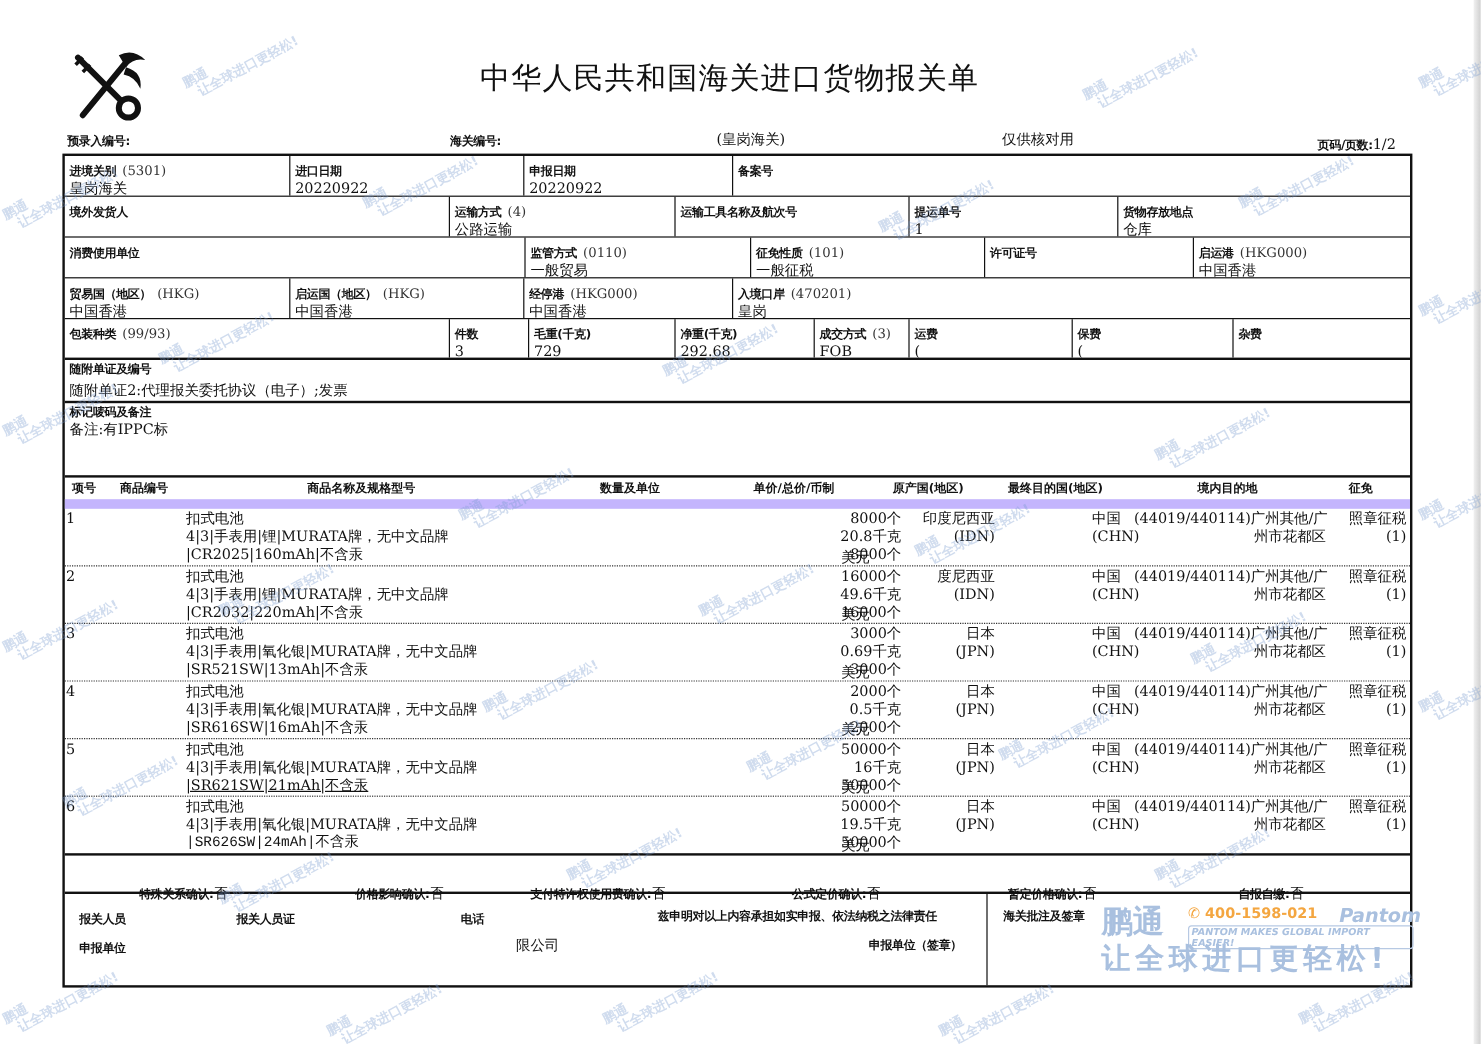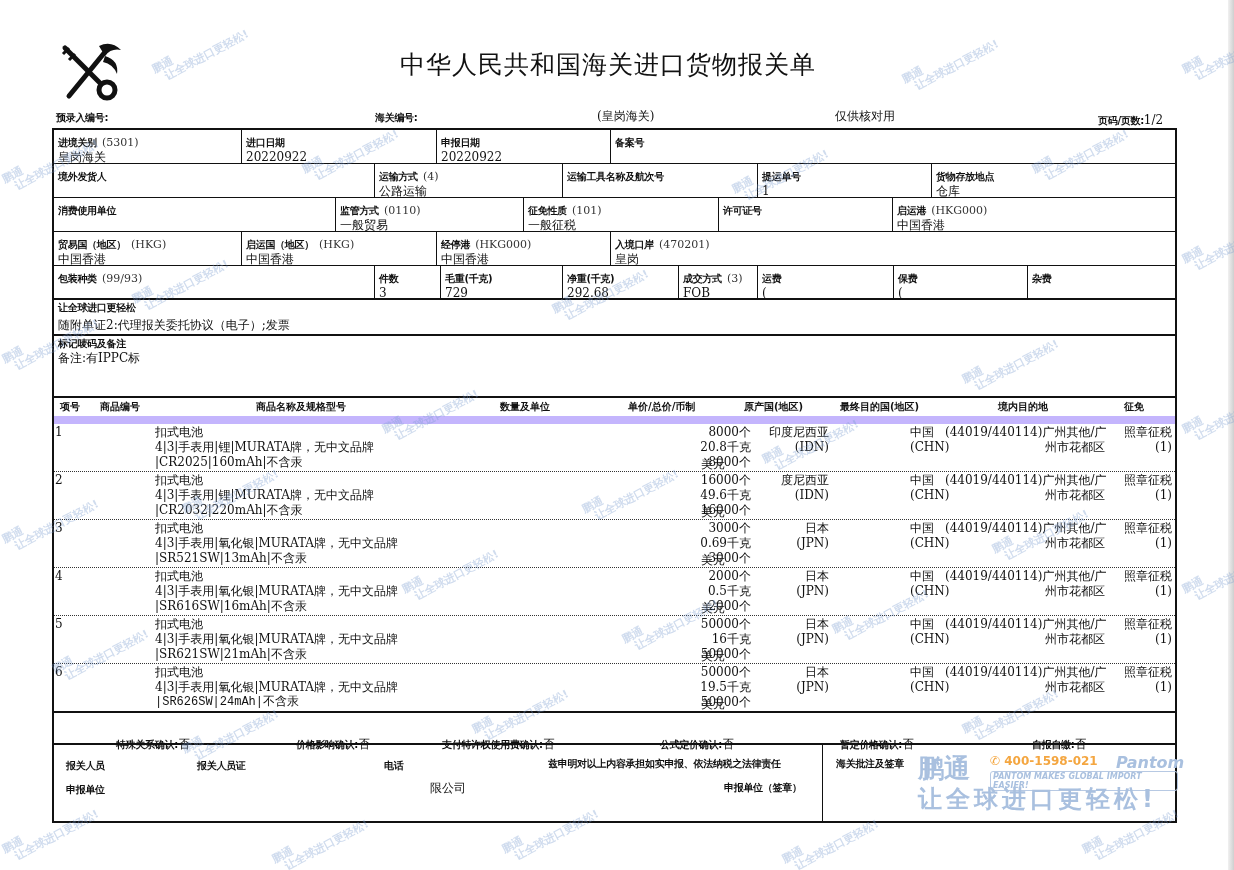--- a/index.html
+++ b/index.html
@@ -70,21 +70,21 @@
     <div class="cell" style="flex:1"><span class="lbl">备案号</span></div>
   </div>
   <div class="row h34">
     <div class="cell" style="width:321px"><span class="lbl">境外发货人</span></div>
     <div class="cell" style="width:188px"><span class="lbl">运输方式</span> <span class="code">(4)</span><div class="val">公路运输</div></div>
     <div class="cell" style="width:195px"><span class="lbl">运输工具名称及航次号</span></div>
     <div class="cell" style="width:174px"><span class="lbl">提运单号</span><div class="val">1</div></div>
     <div class="cell" style="flex:1"><span class="lbl">货物存放地点</span><div class="val">仓库</div></div>
   </div>
   <div class="row h34">
-    <div class="cell" style="width:282px"><span class="lbl">消费使用单位</span></div>
+    <div class="cell" style="width:384px"><span class="lbl">消费使用单位</span></div>
     <div class="cell" style="width:188px"><span class="lbl">监管方式</span> <span class="code">(0110)</span><div class="val">一般贸易</div></div>
     <div class="cell" style="width:195px"><span class="lbl">征免性质</span> <span class="code">(101)</span><div class="val">一般征税</div></div>
     <div class="cell" style="width:174px"><span class="lbl">许可证号</span></div>
     <div class="cell" style="flex:1"><span class="lbl">启运港</span> <span class="code">(HKG000)</span><div class="val">中国香港</div></div>
   </div>
   <div class="row h34">
     <div class="cell" style="width:188px"><span class="lbl">贸易国（地区）</span> <span class="code">(HKG)</span><div class="val">中国香港</div></div>
     <div class="cell" style="width:195px"><span class="lbl">启运国（地区）</span> <span class="code">(HKG)</span><div class="val">中国香港</div></div>
     <div class="cell" style="width:174px"><span class="lbl">经停港</span> <span class="code">(HKG000)</span><div class="val">中国香港</div></div>
     <div class="cell" style="flex:1"><span class="lbl">入境口岸</span> <span class="code">(470201)</span><div class="val">皇岗</div></div>
@@ -96,21 +96,21 @@
     <div class="cell" style="width:122px"><span class="lbl">毛重(千克)</span><div class="val">729</div></div>
     <div class="cell" style="width:116px"><span class="lbl">净重(千克)</span><div class="val">292.68</div></div>
     <div class="cell" style="width:79px"><span class="lbl">成交方式</span> <span class="code">(3)</span><div class="val">FOB</div></div>
     <div class="cell" style="width:136px"><span class="lbl">运费</span><div class="val">(</div></div>
     <div class="cell" style="width:134px"><span class="lbl">保费</span><div class="val">(</div></div>
     <div class="cell" style="flex:1"><span class="lbl">杂费</span></div>
   </div>
 
   <div class="row" style="height:36px;border-bottom:2px solid #111">
     <div class="cell" style="flex:1;padding-top:1px">
-      <div class="lbl">让全球进口更轻松</div>
+      <div class="lbl">随附单证及编号</div>
       <div class="val" style="margin-top:3px">随附单证2:代理报关委托协议（电子）;发票</div>
     </div>
   </div>
 
   <div class="row" style="height:62px;border-bottom:2px solid #111">
     <div class="cell" style="flex:1">
       <div class="lbl">标记唛码及备注</div>
       <div class="val">备注:有IPPC标</div>
     </div>
   </div>
@@ -198,21 +198,21 @@
         <span class="t" style="top: 16px; left: 856px;">(CHN)</span>
         <span class="t" style="top: 1px; left: 891px;">(44019/440114)广州其他/广</span>
         <span class="t" style="top: 16px; right: 70px;">州市花都区</span>
         <span class="t" style="top: 1px; right: 3px;">照章征税</span>
         <span class="t" style="top: 16px; right: 3px;">(1)</span>
       </div>
     <div class="item">
         <span class="t" style="top: 1px; left: 1px;">5</span>
         <span class="t" style="top: 1px; left: 101px;">扣式电池</span>
         <span class="t" style="top: 16px; left: 101px;">4|3|手表用|氧化银|MURATA牌，无中文品牌</span>
-        <span class="t" style="top: 31px; left: 101px;">|SR621SW|21mAh|不含汞</span>
+        <span class="t" style="top: 31px; left: 101px; text-decoration: underline;">|SR621SW|21mAh|不含汞</span>
         <span class="t" style="top: 1px; right: 424px;">50000个</span>
         <span class="t" style="top: 16px; right: 424px;">16千克</span>
         <span class="t" style="top: 31px; right: 424px;">50000个</span>
         <span class="t" style="top: 33px; left: 647px;">美元</span>
         <span class="t" style="top: 1px; right: 346px;">日本</span>
         <span class="t" style="top: 16px; right: 346px;">(JPN)</span>
         <span class="t" style="top: 1px; right: 241px;">中国</span>
         <span class="t" style="top: 16px; left: 856px;">(CHN)</span>
         <span class="t" style="top: 1px; left: 891px;">(44019/440114)广州其他/广</span>
         <span class="t" style="top: 16px; right: 70px;">州市花都区</span>

